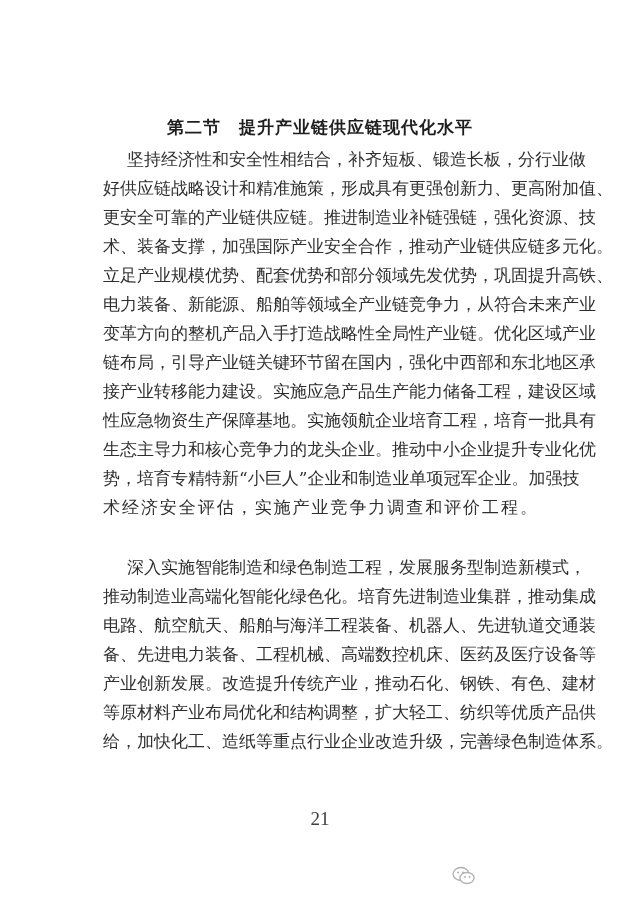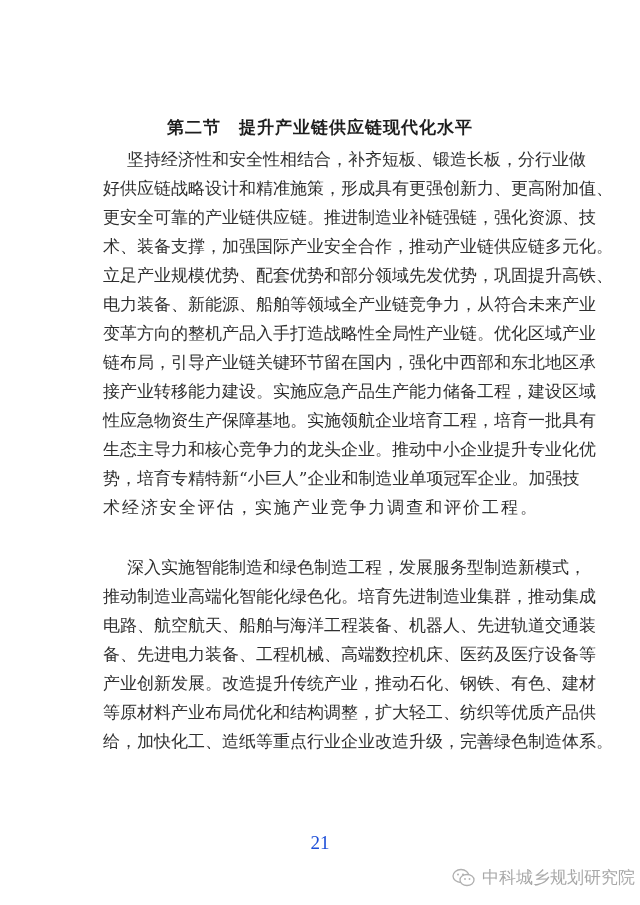--- a/index.html
+++ b/index.html
@@ -16,22 +16,22 @@
   .line {
     position: absolute; left: 103px; width: 436px; height: 24px;
     font-size: 17px; line-height: 24px; color: #2f2f2f;
     text-align: justify; text-align-last: justify; white-space: nowrap;
     display: flex; justify-content: space-between;
   }
   .line.indent { left: 127px; width: 412px; }
   .line.last { justify-content: flex-start; }
   .line span.ch { display: inline-block; }
   .pagenum {
-    position: absolute; top: 832px; left: 0; width: 640px; text-align: center;
-    font-family: "Liberation Serif", serif; font-size: 19px; color: #1d4ed8;
+    position: absolute; top: 808px; left: 0; width: 640px; text-align: center;
+    font-family: "Liberation Serif", serif; font-size: 19px; color: #404040;
   }
   .watermark {
     position: absolute; left: 452px; top: 866px; display: flex; align-items: center;
     color: #a8a8a8; font-family: "DejaVu Sans", sans-serif; font-size: 17px;
   }
   .watermark svg { margin-right: 6px; }
 </style>
 </head>
 <body>
 
@@ -662,15 +662,14 @@
 
   <div class="watermark">
     <svg width="24" height="20" viewBox="0 0 24 20">
       <ellipse cx="9" cy="8" rx="8" ry="6.5" fill="none" stroke="#b0b0b0" stroke-width="1.3"></ellipse>
       <ellipse cx="15" cy="12" rx="7" ry="5.5" fill="#fff" stroke="#b0b0b0" stroke-width="1.3"></ellipse>
       <circle cx="6" cy="6.5" r="1" fill="#b0b0b0"></circle>
       <circle cx="11" cy="6.5" r="1" fill="#b0b0b0"></circle>
       <circle cx="13" cy="11" r="0.9" fill="#b0b0b0"></circle>
       <circle cx="17.5" cy="11" r="0.9" fill="#b0b0b0"></circle>
     </svg>
-    <span>中科城乡规划研究院</span>
   </div>
 </div>
 
 </body></html>

